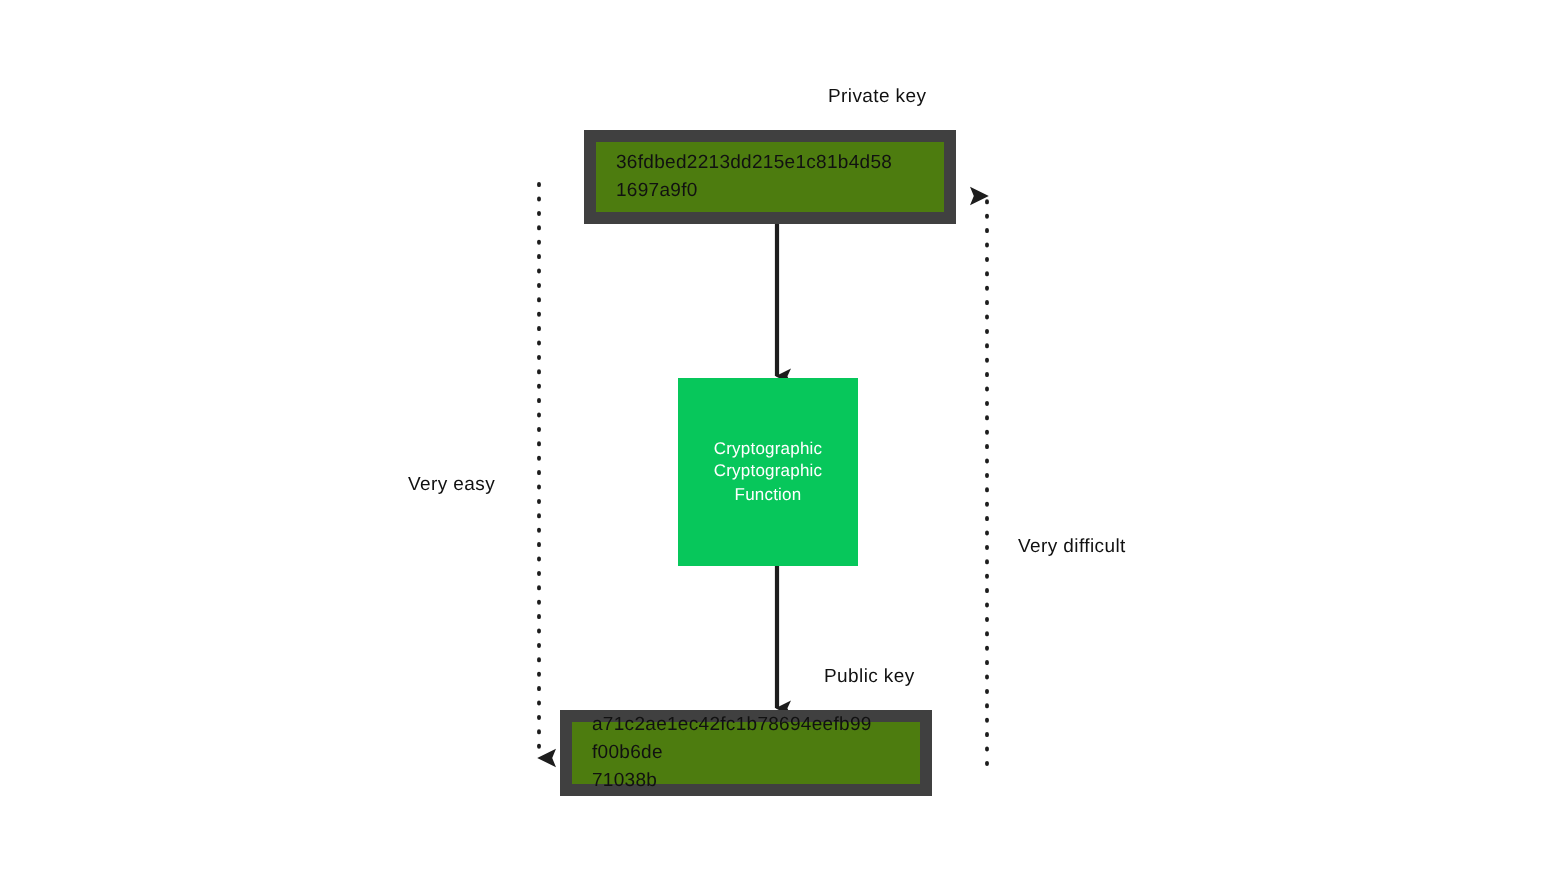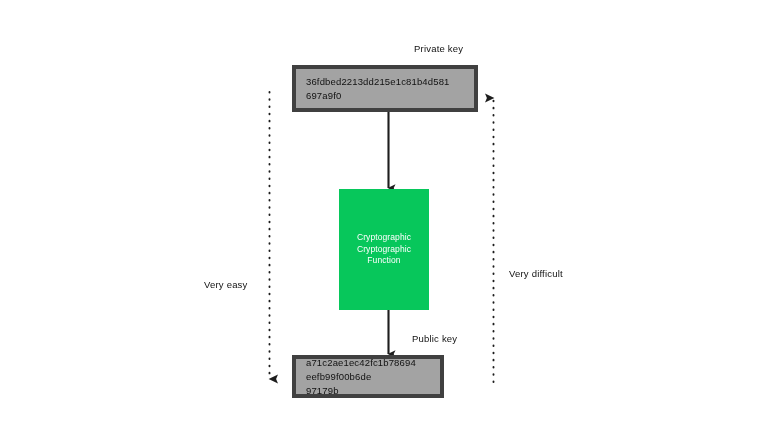--- a/index.html
+++ b/index.html
@@ -16,22 +16,22 @@
     height: 438px;
     background: #ffffff;
     overflow: hidden;
     border-radius: 10px;
   }
 
   
   .key-box {
     position: absolute;
     box-sizing: border-box;
-    border: 4px solid #404040;
-    background: #a3a3a3;
+    border: 6px solid #404040;
+    background: #4d7c0f;
     display: flex;
     align-items: center;
     padding-left: 10px;
     padding-right: 24px;
   }
   .key-text {
     font-size: 9.5px;
     line-height: 14px;
     color: #111111;
     letter-spacing: 0.15px;
@@ -39,34 +39,34 @@
     font-family: "Liberation Sans", sans-serif;
   }
 
   #private-key-box {
     left: 292px;
     top: 65px;
     width: 186px;
     height: 47px;
   }
   #public-key-box {
-    left: 292px;
+    left: 280px;
     top: 355px;
-    width: 152px;
+    width: 186px;
     height: 43px;
     justify-content: flex-end;
   }
 
   
   #function-box {
     position: absolute;
     left: 339px;
     top: 189px;
     width: 90px;
-    height: 121px;
+    height: 94px;
     background: #07c75b;
     display: flex;
     align-items: center;
     justify-content: center;
   }
   #function-box .fn-text {
     color: #ffffff;
     font-size: 8.5px;
     line-height: 11.5px;
     text-align: center;
@@ -76,21 +76,21 @@
   
   .caption {
     position: absolute;
     font-size: 9.5px;
     color: #111111;
     letter-spacing: 0.2px;
     white-space: nowrap;
   }
   #private-key-label { left: 414px; top: 43px; }
   #public-key-label  { left: 412px; top: 333px; }
-  #very-easy-label   { left: 204px; top: 237px; margin-top: 42px; }
+  #very-easy-label   { left: 204px; top: 237px; }
   #very-difficult-label { left: 509px; top: 237px; margin-top: 31px; }
 
   
   #arrow-layer {
     position: absolute;
     left: 0; top: 0;
     width: 780px;
     height: 438px;
     pointer-events: none;
   }
@@ -136,21 +136,21 @@
       <span>Cryptographic</span><br>
       <span>Function</span>
     </div>
   </div>
 
   <div class="caption" id="public-key-label">Public key</div>
 
   <div class="key-box" id="public-key-box">
     <div class="key-text">
       <span>a71c2ae1ec42fc1b78694eefb99f00b6de</span><br>
-      <span>97179b</span>
+      <span>71038b</span>
     </div>
   </div>
 
   <div class="caption" id="very-easy-label">Very easy</div>
 
   <div class="caption" id="very-difficult-label">Very difficult</div>
 
 </div>
 
 </body></html>

